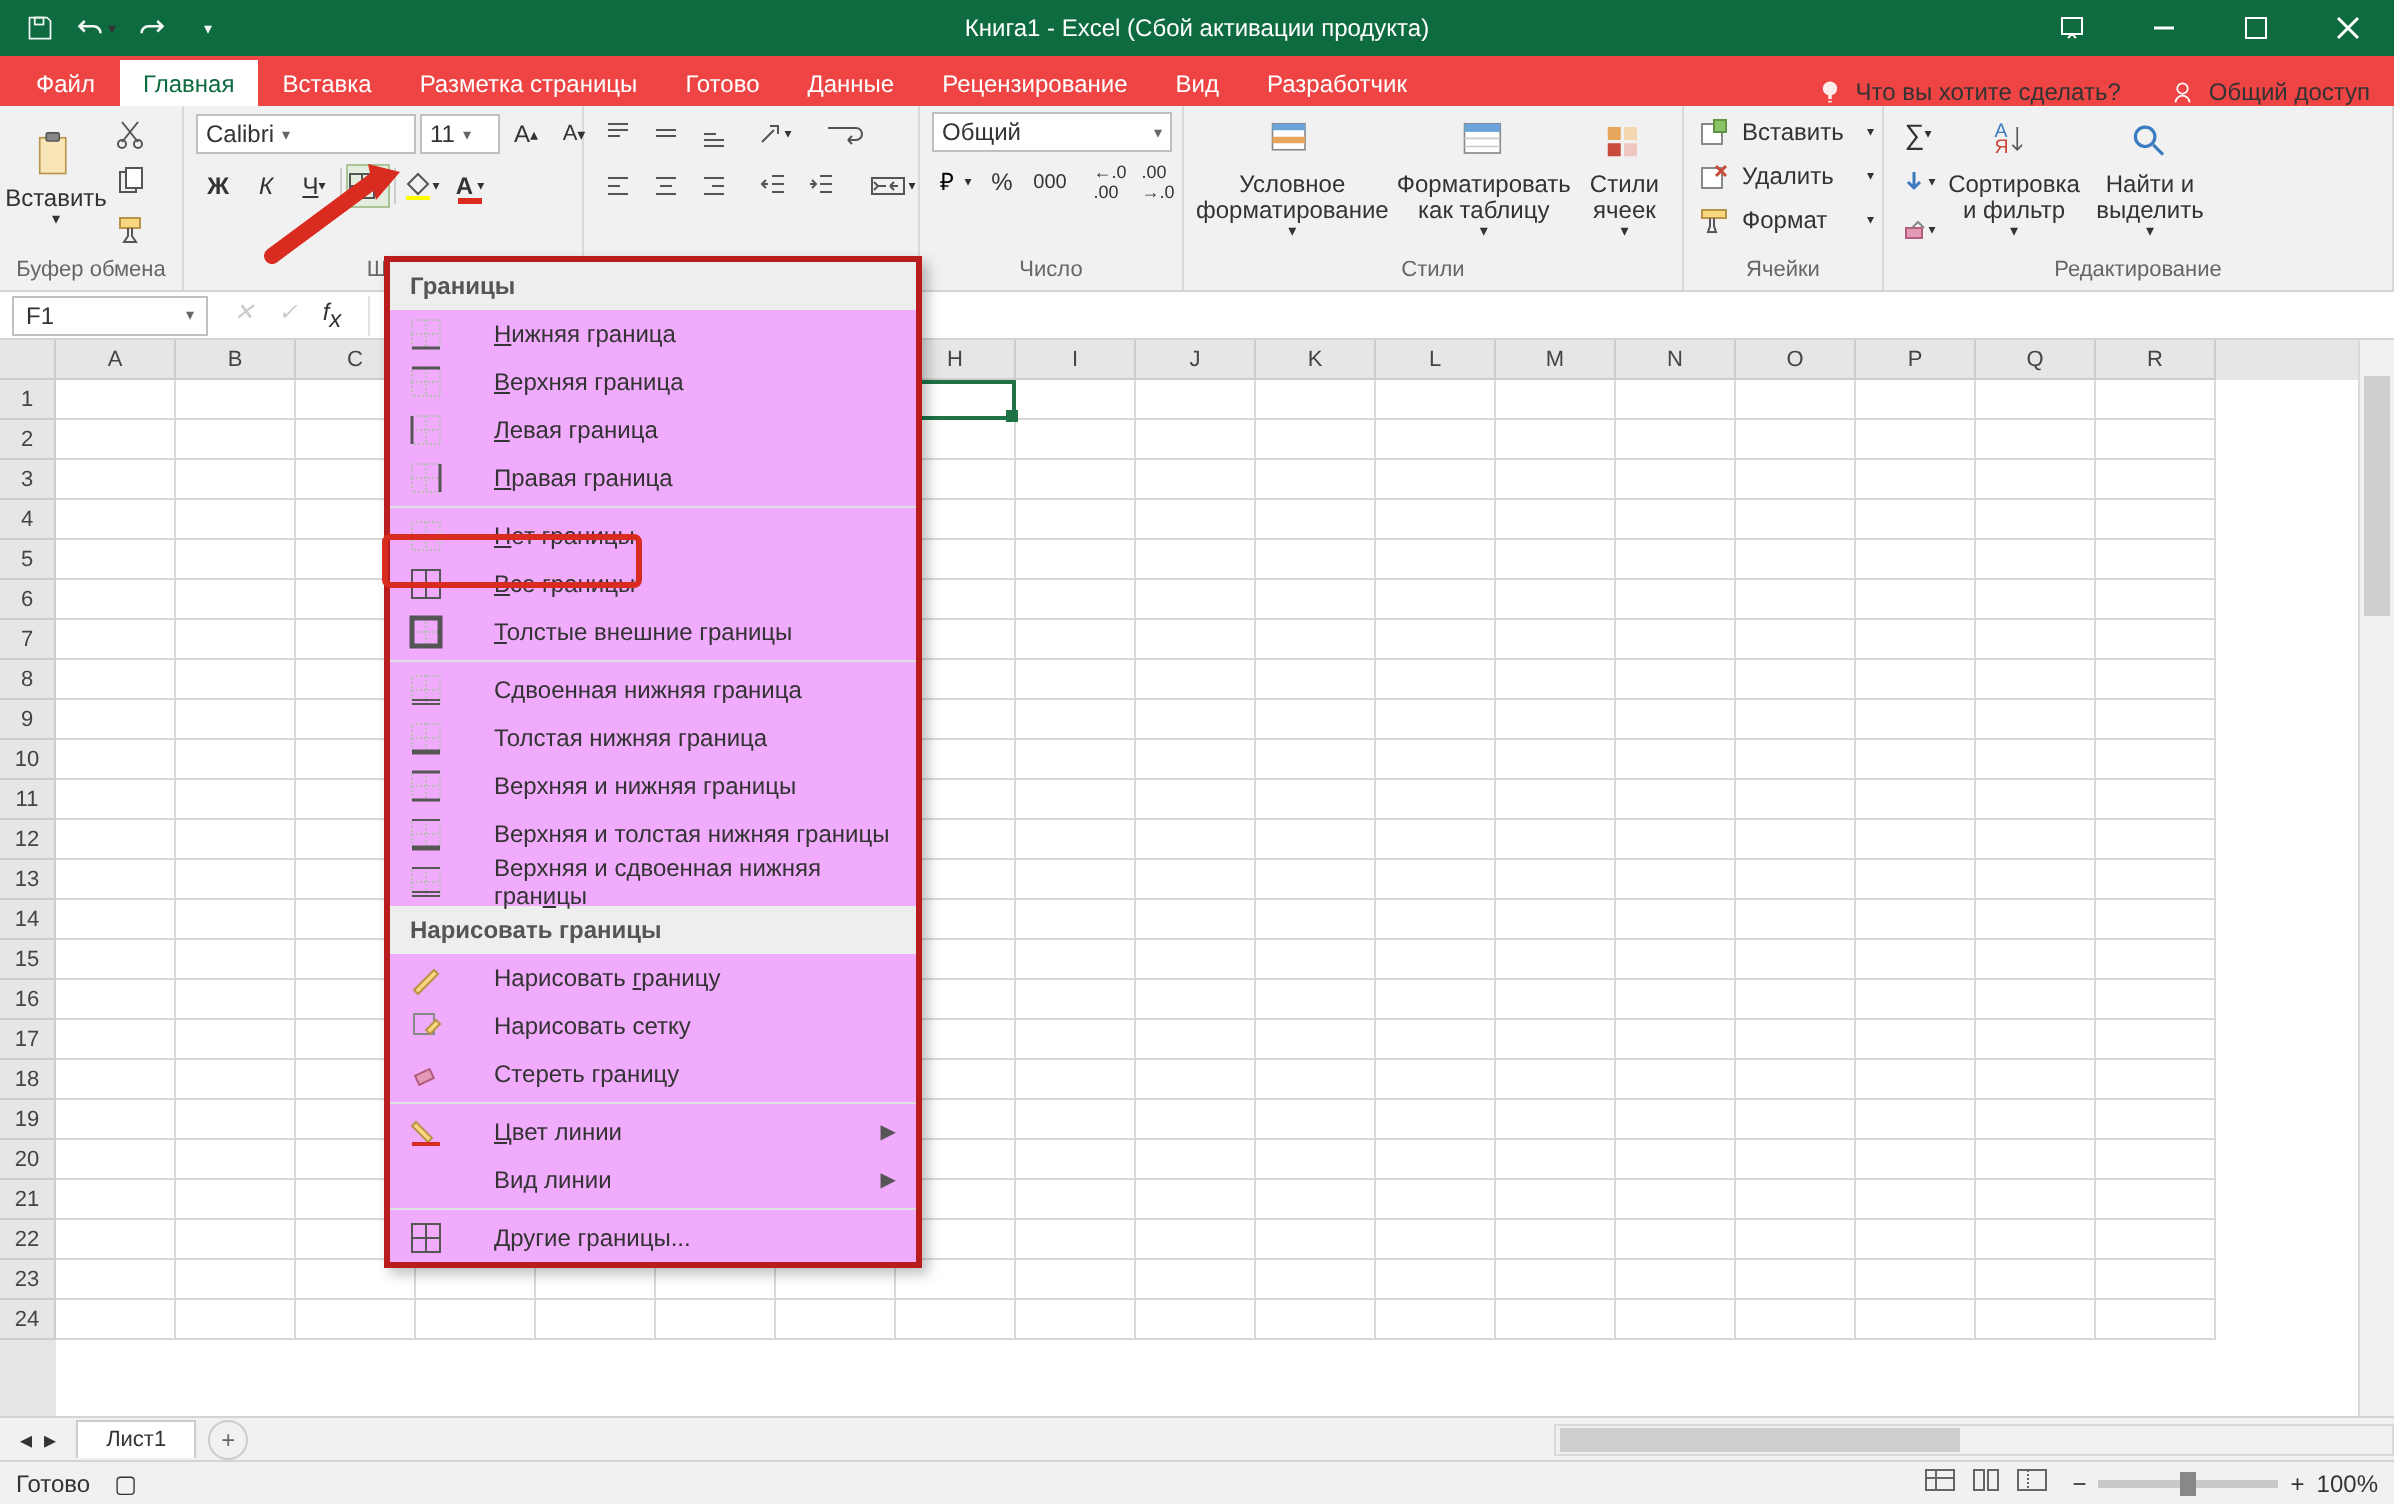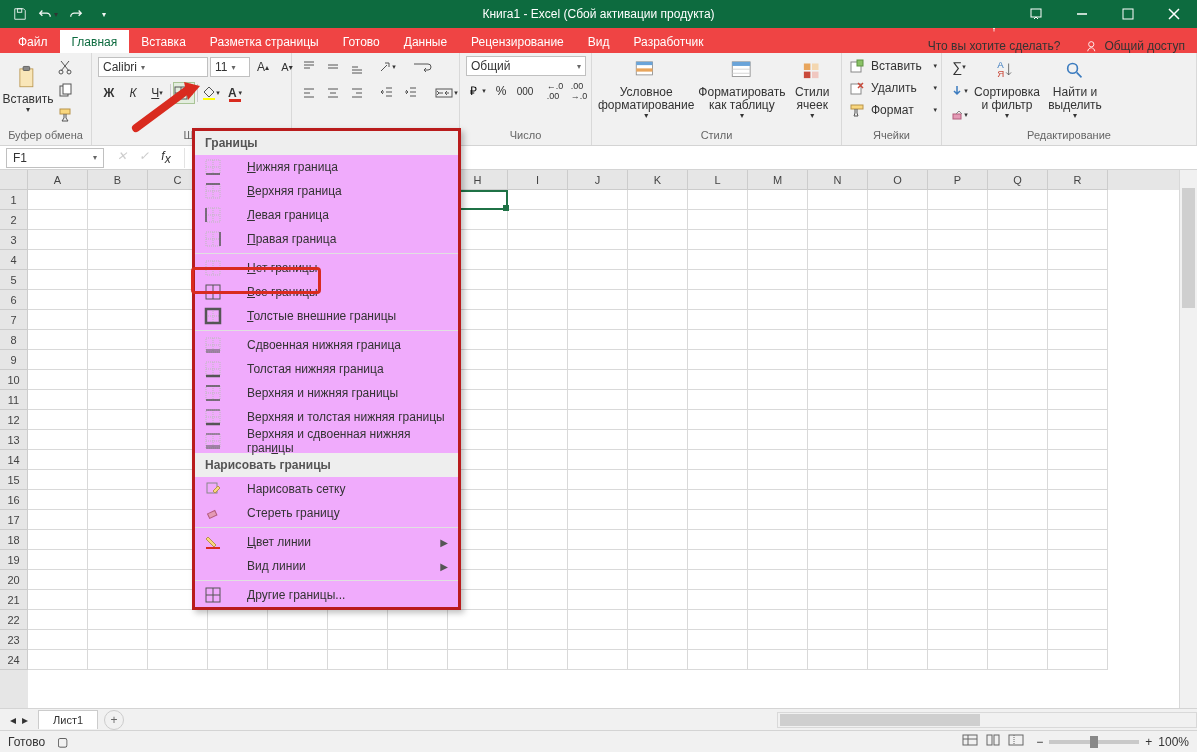--- a/index.html
+++ b/index.html
@@ -9,21 +9,21 @@
 .qat .qbtn{width:24px;height:24px;display:flex;align-items:center;justify-content:center;color:#fff;opacity:.95;}
 .qat svg{width:14px;height:14px;fill:#fff;}
 .title{position:absolute;left:50%;transform:translateX(-50%);color:#ffffff;font-size:12px;}
 .winbtns{margin-left:auto;display:flex;height:100%;}
 .winbtns div{width:46px;display:flex;align-items:center;justify-content:center;color:#fff;}
 .winbtns svg{width:12px;height:12px;fill:#fff;stroke:#fff;}
 .tabs{height:25px;background:#ef4444;display:flex;align-items:flex-end;padding-left:6px;gap:0;color:#fff;}
 .tab{padding:5px 12px 4px;color:#fff;font-size:12px;}
 .tab.active{background:#fff;color:#0d6b3f;}
 .tab.file{color:#fff;}
-.tellme{margin-left:auto;display:flex;align-items:center;gap:6px;padding:0 14px;color:#e0f0e8;flex-direction:column;}
+.tellme{margin-left:auto;display:flex;align-items:center;gap:6px;padding:0 14px;color:#e0f0e8;}
 .share{padding:0 12px;color:#fff;display:flex;align-items:center;gap:4px;}
 .ribbon{height:93px;background:#f1f1f1;border-bottom:1px solid #d4d4d4;display:flex;}
 .group{border-right:1px solid #d9d9d9;padding:3px 6px 2px;display:flex;flex-direction:column;justify-content:flex-end;position:relative;}
 .group-content{display:flex;align-items:flex-start;gap:4px;flex:1;}
 .group-label{text-align:center;font-size:11px;color:#666;padding-bottom:2px;position:relative;}
 .group-label .dlg{position:absolute;right:2px;bottom:2px;width:10px;height:10px;border:1px solid #999;border-top:none;border-left:none;}
 .rbtn{display:flex;align-items:center;justify-content:center;min-width:22px;height:22px;border:1px solid transparent;}
 .bigbtn{width:44px;height:66px;display:flex;flex-direction:column;align-items:center;justify-content:center;text-align:center;font-size:11px;line-height:1.1;}
 .bigbtn svg{width:26px;height:26px;margin-bottom:3px;}
 .col{display:flex;flex-direction:column;gap:2px;}
@@ -1150,20 +1150,28 @@
           </svg>
         </span>
         <span>Верхняя и сдвоенная нижняя гран<span class="u">и</span>цы</span>
       </div>
     </div>
   <div class="hdr">Нарисовать границы</div>
   <div id="mi4">
       <div class="mi">
         <span class="ic">
           <svg width="16" height="16" viewBox="0 0 16 16">
+            <path d="M2 14L12 4l2 2L4 16z" fill="#f9d77e" stroke="#b8934a"></path>
+          </svg>
+        </span>
+        <span>Нарисовать <span class="u">г</span>раницу</span>
+      </div>
+      <div class="mi">
+        <span class="ic">
+          <svg width="16" height="16" viewBox="0 0 16 16">
             <rect x="2" y="2" width="10" height="10" fill="none" stroke="#888"></rect>
             <path d="M8 10l5-5 2 2-5 5z" fill="#f9d77e" stroke="#b8934a"></path>
           </svg>
         </span>
         <span>Нарисовать сетку</span>
       </div>
       <div class="mi">
         <span class="ic">
           <svg width="16" height="16" viewBox="0 0 16 16">
             <rect x="3" y="7" width="8" height="5" fill="#e49ab5" stroke="#b35c7d" transform="rotate(-25 7 9)"></rect>

